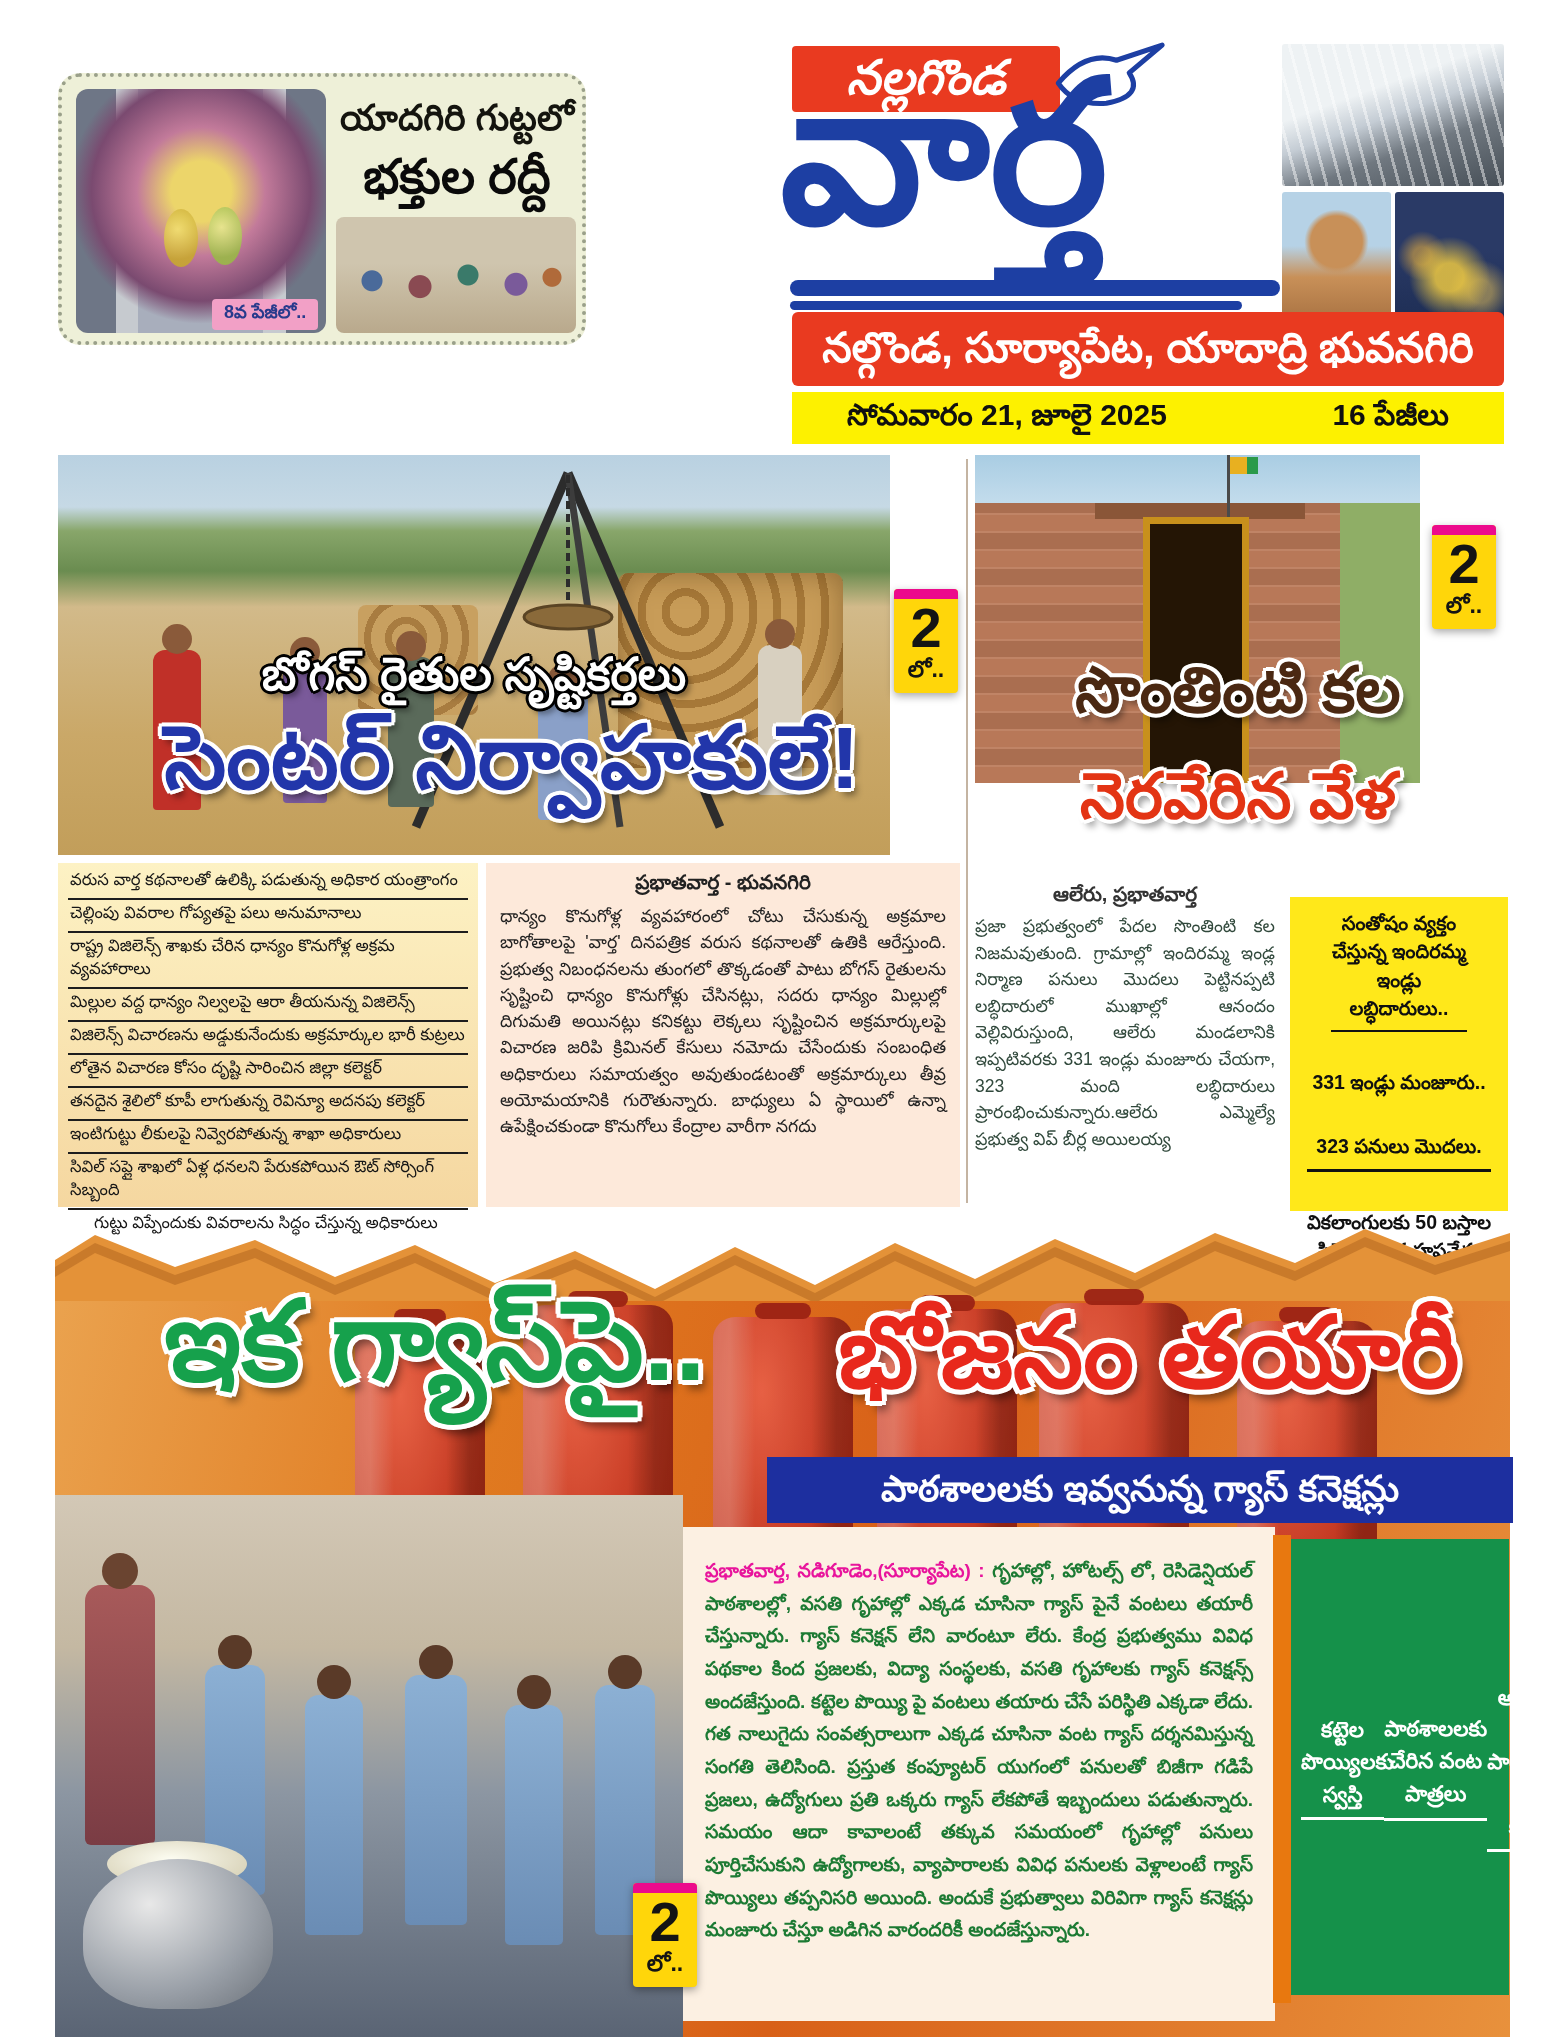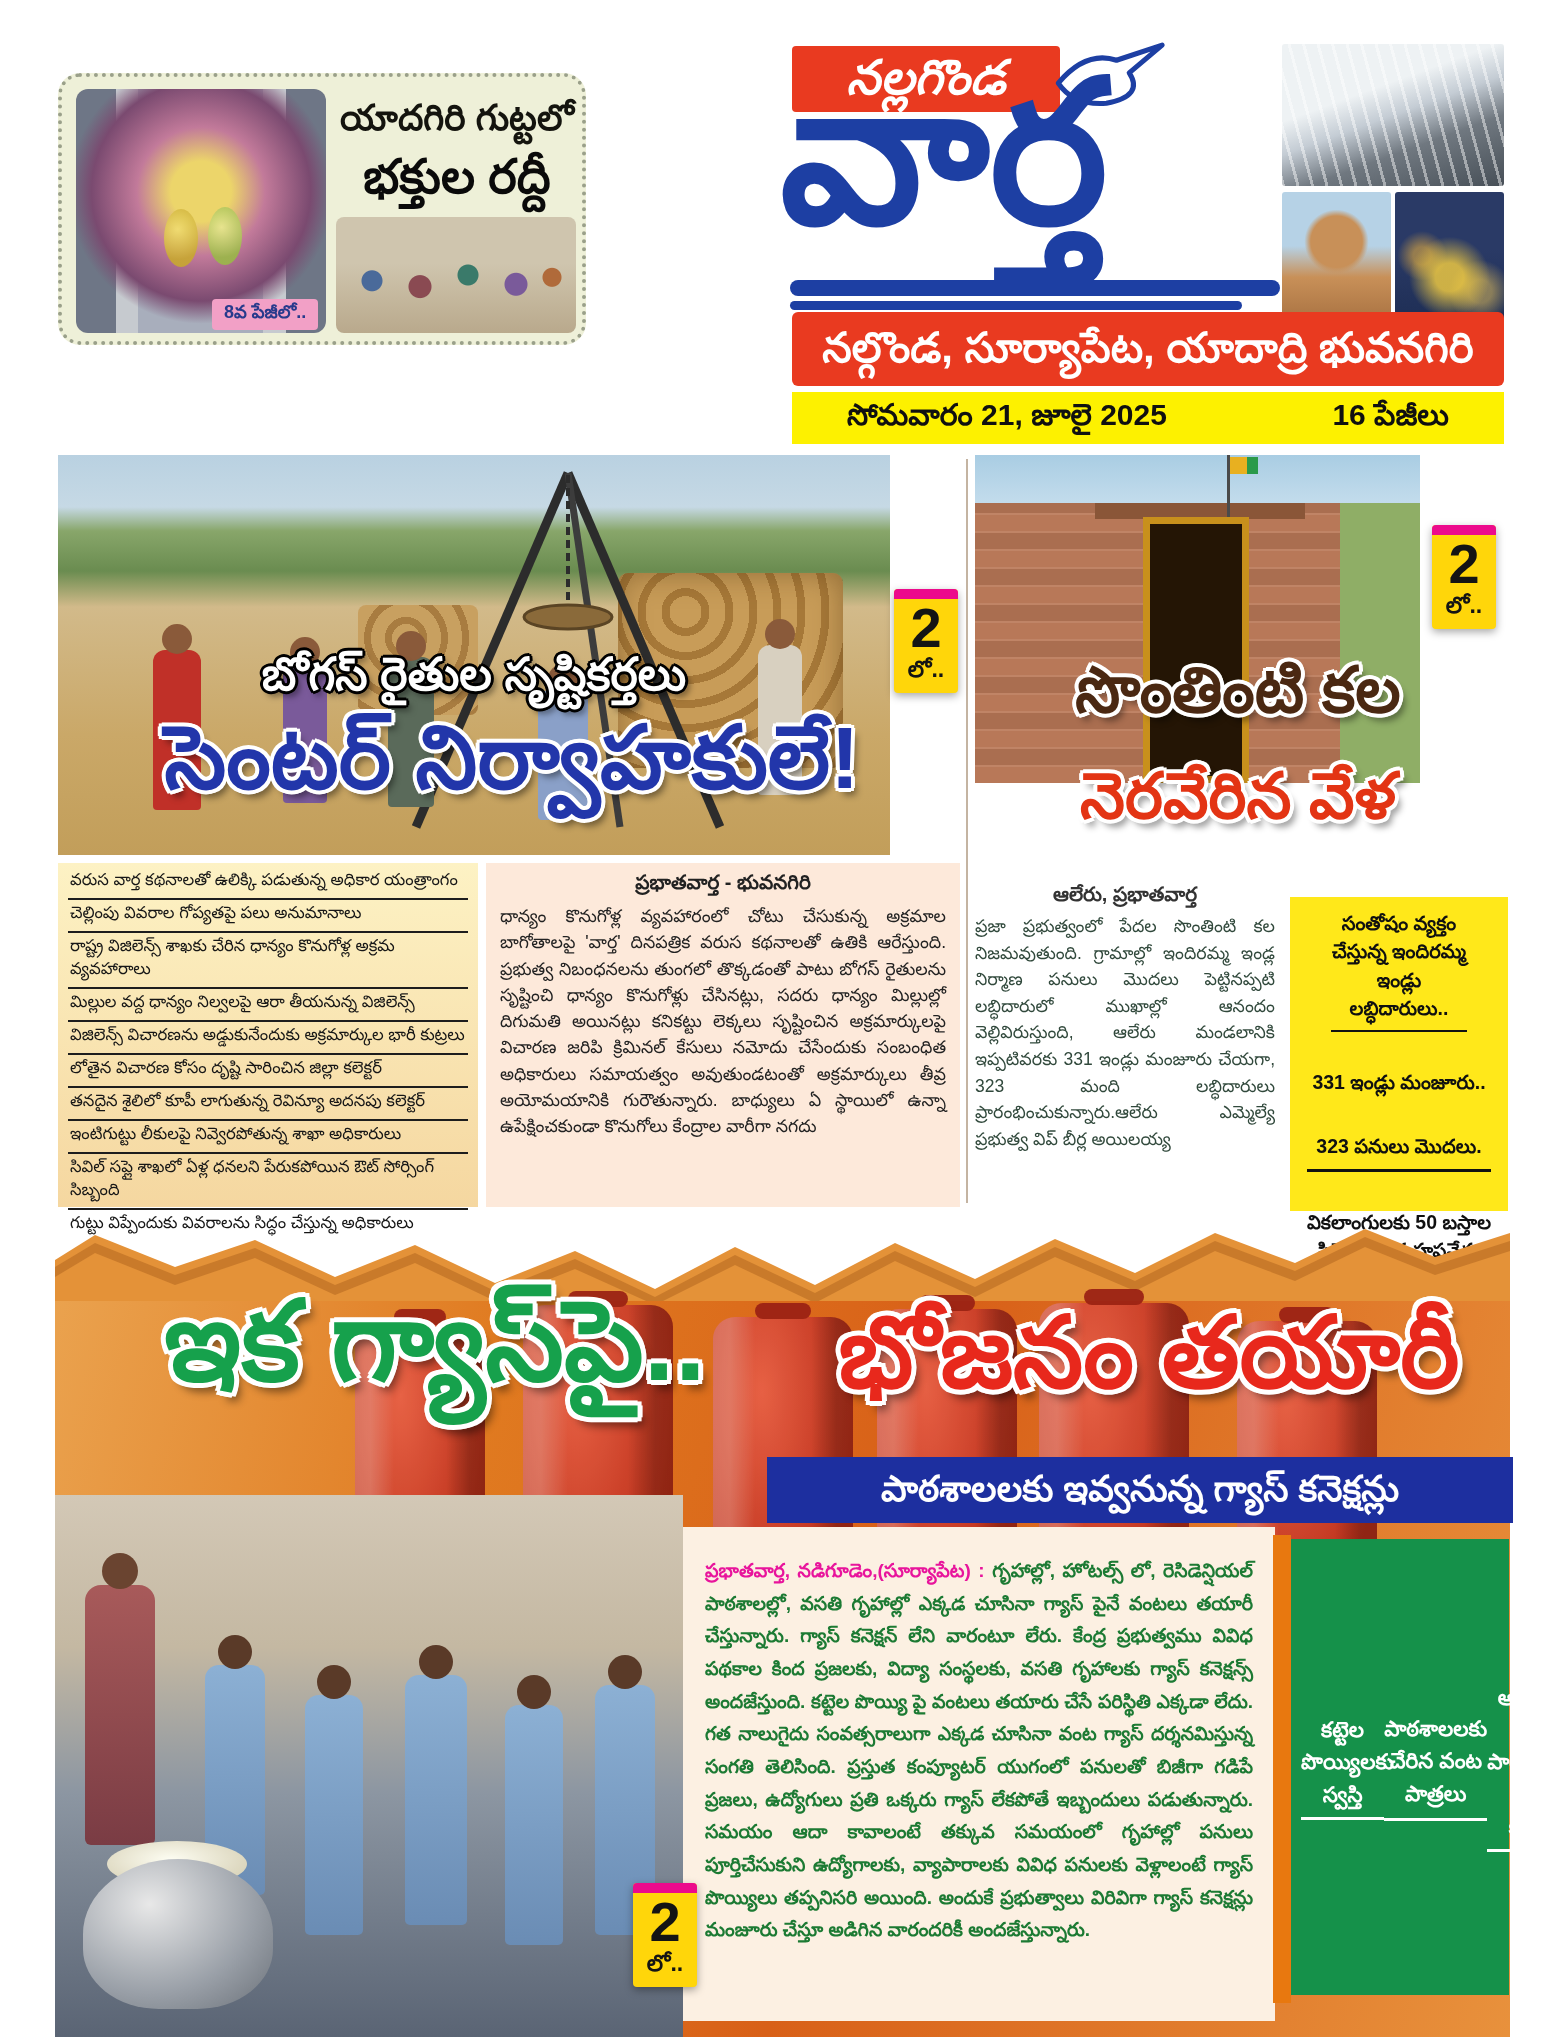--- a/index.html
+++ b/index.html
@@ -97,21 +97,21 @@
   .fig::after { content:""; position:absolute; top:-26px; left:50%; transform:translateX(-50%);
       width:30px; height:30px; border-radius:50%; background:#8a5a3a; }
   .kicker { position:absolute; left:20px; top:192px; width:792px; text-align:center;
       font-size:46px; font-weight:800; z-index:5; }
   .lhead { position:absolute; left:0px; top:252px; width:908px; text-align:center;
       font-size:88px; font-weight:800; color:#2236aa; z-index:5; }
   .bullets { position:absolute; left:0; top:408px; width:420px; height:344px; padding:4px 10px;
       background:linear-gradient(180deg,#fdf2c4,#f5d7a0); display:flex; flex-direction:column;
       justify-content:space-between; }
   .bullet { font-size:16.5px; color:#161616; border-bottom:2px solid #1d1d1d; padding:3px 2px 5px; }
-  .bullet:last-child { border-bottom:none; }
+  .bullet:last-child { border-bottom:none;margin-left:24px; }
   .lbody { position:absolute; left:428px; top:408px; width:474px; height:344px;
       background:#fde9da; padding:8px 14px; }
   .lbyline { text-align:center; font-size:20px; font-weight:800; color:#222; margin-bottom:4px; }
   .lbody p { font-size:17.5px; line-height:1.5; text-align:justify; color:#222; }
 
   .ph-house { position:absolute; left:917px; top:0; width:445px; height:328px; overflow:hidden;
       background:
         linear-gradient(90deg, transparent 0 82%, #8fae66 82% 100%),
         repeating-linear-gradient(0deg, #b87858 0 16px, #c08466 16px 18px, #aa6e50 18px 34px, #c08466 34px 36px),
         linear-gradient(180deg,#aacde1 0 14%, #b87858 14% 100%); }

